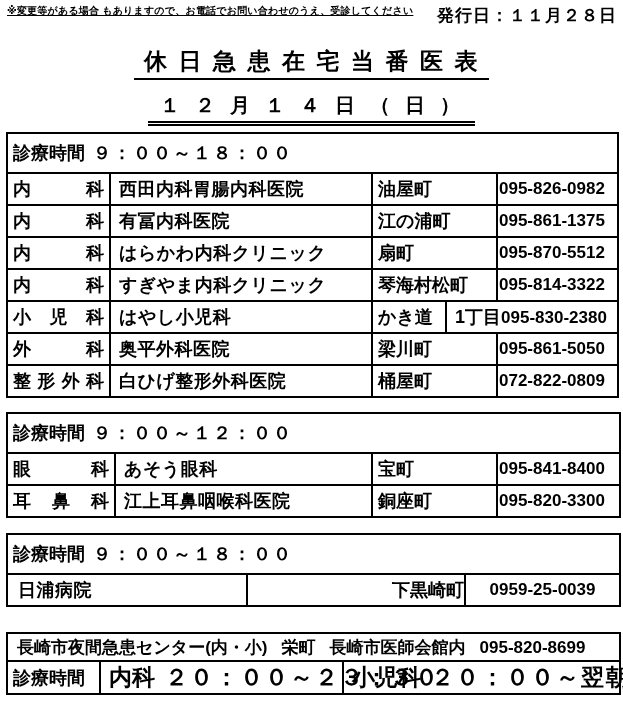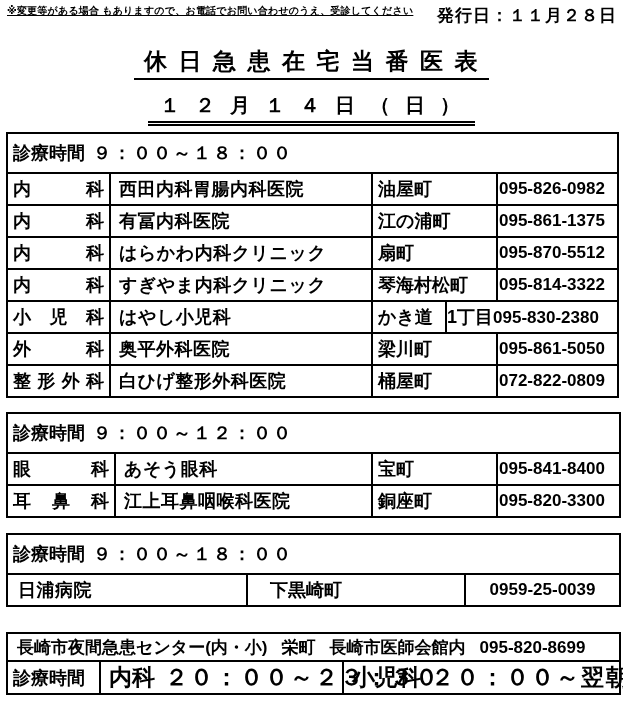--- a/index.html
+++ b/index.html
@@ -37,25 +37,25 @@
   tr.row{height:32px;}
   tr.nrow1{height:28px;}
   tr.nrow2{height:31px;}
   .sched{padding-left:5px;}
   .sched-label{font-size:18px;}
   .sched-time{margin-left:8px;letter-spacing:2px;}
   .dept{text-align:justify;text-align-last:justify;padding:0 5px;}
   .name{padding-left:8px;letter-spacing:0.5px;}
   .town{padding-left:5px;}
   .phone{padding-left:1px;font-size:17px;}
-  .overflow-cell{padding-left:0;}
+  .overflow-cell{padding-left:8px;}
   .overflow-town{font-size:18px;}
   .overflow-phone{font-size:17px;}
   .t3 .name{padding-left:10px;border-radius:7px;}
-  .t3 .town{padding-left:22px;}
+  .t3 .town{padding-left:16px;text-align:right;}
   .t3 .phone-c{text-align:center;font-size:17px;}
   .nc-line{padding-left:9px;font-size:17px;}
   .nc-line span{margin-right:14px;}
   .nc-line .nc-phone{margin-right:0;}
   .nc-label{padding-left:5px;font-size:18px;}
   .nc-slot{padding-left:8px;font-size:23px;}
   .nc-time{margin-left:10px;letter-spacing:2px;}
 </style>
 </head>
 <body>

